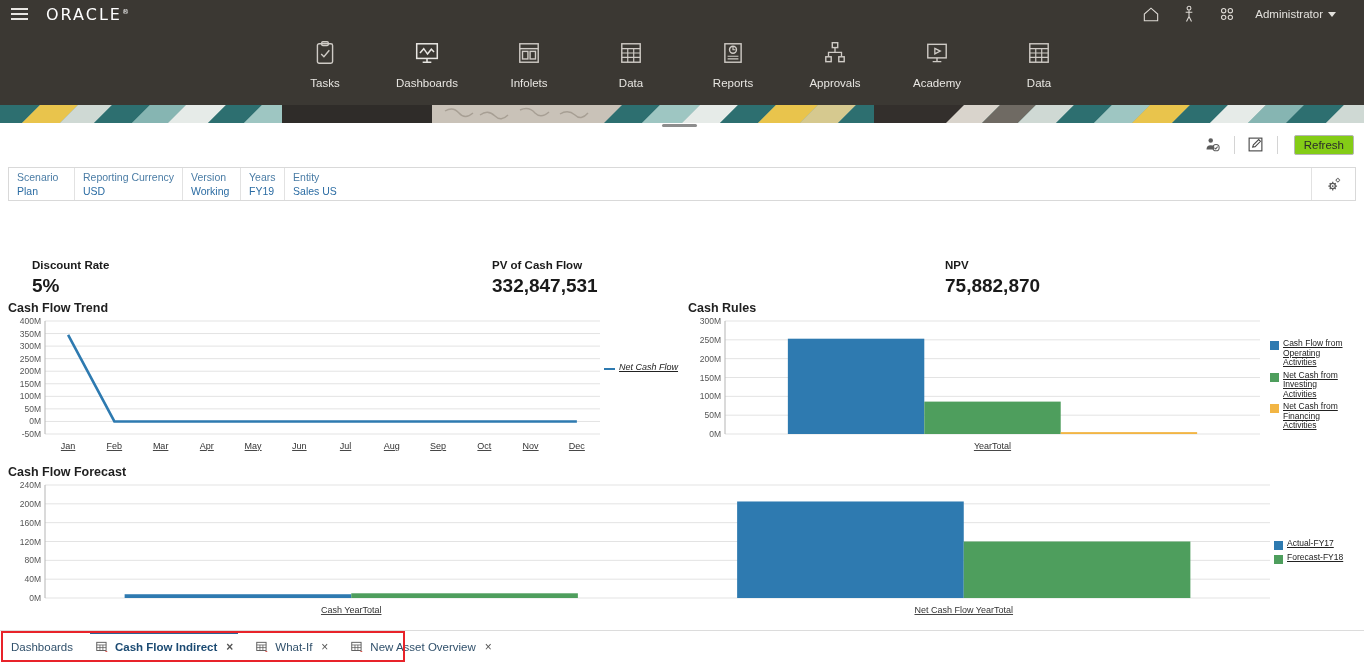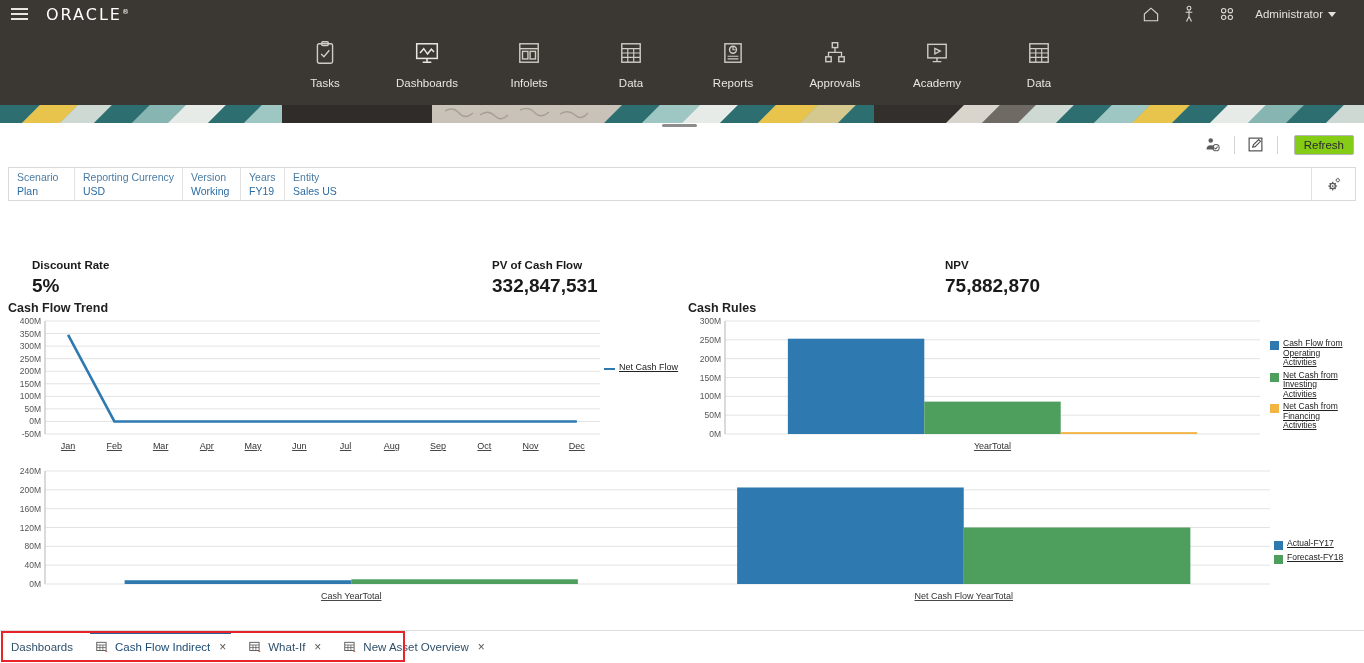--- a/index.html
+++ b/index.html
@@ -135,21 +135,21 @@
   }
   .tab-highlight {
     position: absolute; left: 1px; bottom: 1px; width: 404px; height: 31px;
     border: 2px solid #e8232a; pointer-events: none;
   }
   .tab {
     display: flex; align-items: center; gap: 6px;
     padding: 0 11px; font-size: 11.5px; color: #30506b; cursor: pointer;
     position: relative;
   }
-  .tab.active { color: #1b4a72; font-weight: normal; }
+  .tab.active { color: #1b4a72; font-weight: bold; }
   .tab.active::before {
     content: ""; position: absolute; left: 6px; right: 6px; top: 0;
     height: 3px; background: #2a6496;
   }
   .tab-close { font-size: 12px; color: #555; margin-left: 3px; cursor: pointer; }
   .tab-ico { width: 14px; height: 14px; display: block; }
 </style>
 </head>
 <body>
 
@@ -399,21 +399,21 @@
         <text x="245.125" y="134" text-anchor="middle" font-size="9" font-family="&quot;Liberation Sans&quot;, sans-serif" fill="#333" text-decoration="underline">May</text>
         <text x="291.375" y="134" text-anchor="middle" font-size="9" font-family="&quot;Liberation Sans&quot;, sans-serif" fill="#333" text-decoration="underline">Jun</text>
         <text x="337.625" y="134" text-anchor="middle" font-size="9" font-family="&quot;Liberation Sans&quot;, sans-serif" fill="#333" text-decoration="underline">Jul</text>
         <text x="383.875" y="134" text-anchor="middle" font-size="9" font-family="&quot;Liberation Sans&quot;, sans-serif" fill="#333" text-decoration="underline">Aug</text>
         <text x="430.125" y="134" text-anchor="middle" font-size="9" font-family="&quot;Liberation Sans&quot;, sans-serif" fill="#333" text-decoration="underline">Sep</text>
         <text x="476.375" y="134" text-anchor="middle" font-size="9" font-family="&quot;Liberation Sans&quot;, sans-serif" fill="#333" text-decoration="underline">Oct</text>
         <text x="522.625" y="134" text-anchor="middle" font-size="9" font-family="&quot;Liberation Sans&quot;, sans-serif" fill="#333" text-decoration="underline">Nov</text>
         <text x="568.875" y="134" text-anchor="middle" font-size="9" font-family="&quot;Liberation Sans&quot;, sans-serif" fill="#333" text-decoration="underline">Dec</text>
       </svg>
   </div>
-  <div class="legend" style="left:596px; top:62px;">
+  <div class="legend" style="left:596px; top:62px;font-style:italic;">
     <div class="legend-row">
       <span class="legend-line" id="tl-sw" style="background: rgb(46, 122, 176);"></span>
       <span class="legend-text wide">Net Cash Flow</span>
     </div>
   </div>
 </div>
 
 <div class="card" id="card-cf">
   <div class="chart-title">Cash Rules</div>
   <div class="plot-wrap">
@@ -449,20 +449,21 @@
       <span class="legend-text">Net Cash from Investing Activities</span>
     </div>
     <div class="legend-row">
       <span class="legend-swatch" id="cf-sw2" style="background: rgb(242, 181, 68);"></span>
       <span class="legend-text">Net Cash from Financing Activities</span>
     </div>
   </div>
 </div>
 
 <div class="card" id="card-forecast">
+  <div class="chart-title">Cash Flow Forecast</div>
   <div class="plot-wrap">
     <svg id="svg-fc" class="plot-svg" width="1270" height="145">
         <line x1="37" y1="6" x2="1262" y2="6" stroke="#e3e3e3" stroke-width="1"></line>
         <text x="33" y="9" text-anchor="end" font-size="8.5" font-family="&quot;Liberation Sans&quot;, sans-serif" fill="#555">240M</text>
         <line x1="37" y1="24.83333333333333" x2="1262" y2="24.83333333333333" stroke="#e3e3e3" stroke-width="1"></line>
         <text x="33" y="27.83333333333333" text-anchor="end" font-size="8.5" font-family="&quot;Liberation Sans&quot;, sans-serif" fill="#555">200M</text>
         <line x1="37" y1="43.66666666666667" x2="1262" y2="43.66666666666667" stroke="#e3e3e3" stroke-width="1"></line>
         <text x="33" y="46.66666666666667" text-anchor="end" font-size="8.5" font-family="&quot;Liberation Sans&quot;, sans-serif" fill="#555">160M</text>
         <line x1="37" y1="62.5" x2="1262" y2="62.5" stroke="#e3e3e3" stroke-width="1"></line>
         <text x="33" y="65.5" text-anchor="end" font-size="8.5" font-family="&quot;Liberation Sans&quot;, sans-serif" fill="#555">120M</text>

